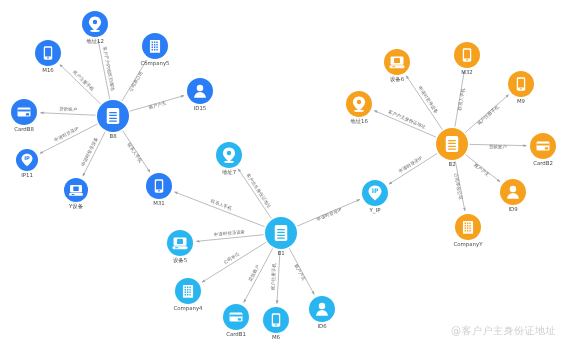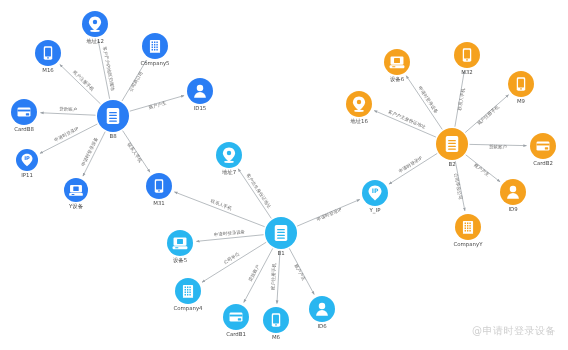--- a/index.html
+++ b/index.html
@@ -402,13 +402,13 @@
           <rect x="1.5" y="0.5" width="1.5" height="1.7" fill="#f5a11e"></rect>
           <rect x="-3.7" y="3.200000000000001" width="1.5" height="1.7" fill="#f5a11e"></rect>
           <rect x="-1.1" y="3.200000000000001" width="1.5" height="1.7" fill="#f5a11e"></rect>
           <rect x="1.5" y="3.200000000000001" width="1.5" height="1.7" fill="#f5a11e"></rect>
         </g>
         <text x="0" y="15.2" class="node-label">CompanyY</text>
       </g>
     </g>
 </svg>
 
-<div class="watermark">@申请时登录设备</div>
+<div class="watermark">@客户户主身份证地址</div>
 
 </body></html>

